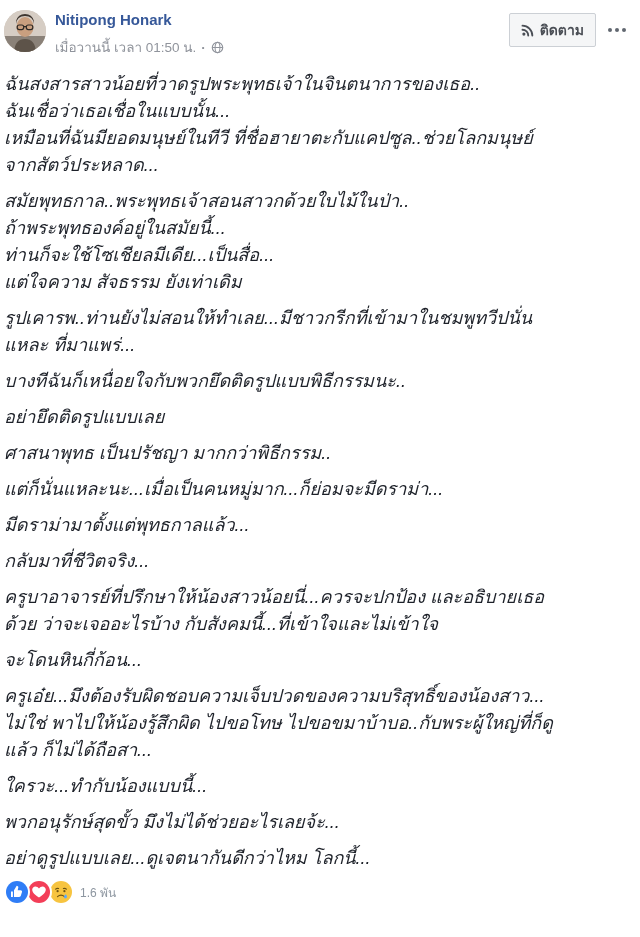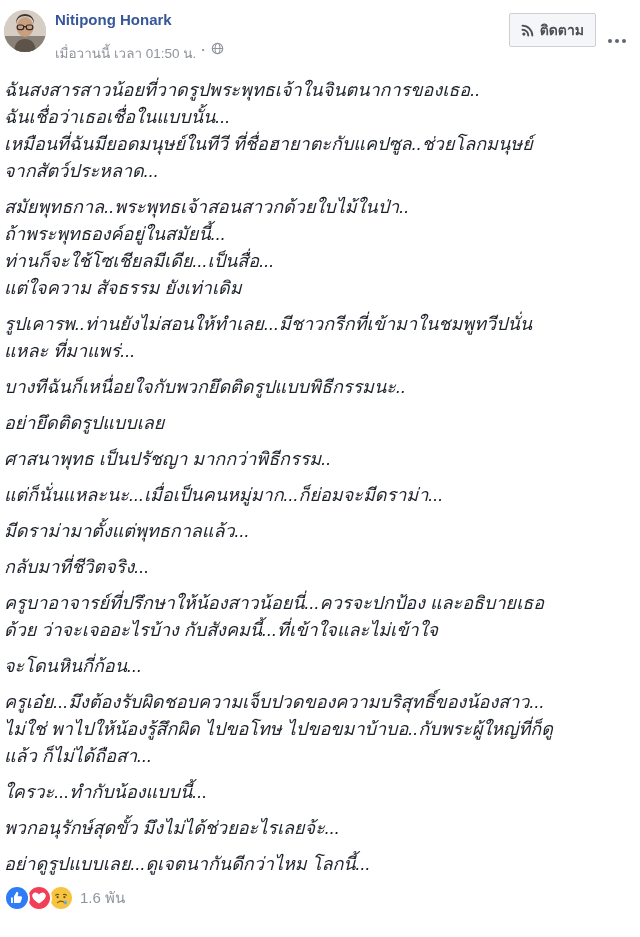--- a/index.html
+++ b/index.html
@@ -10,38 +10,38 @@
   }
   .post{padding:10px 12px 8px 4px;box-sizing:border-box;}
   
   .header{display:flex;align-items:flex-start;}
   .avatar{
     width:42px;height:42px;border-radius:50%;overflow:hidden;flex:0 0 42px;
     background:#cfc5bc;
   }
   .header-info{margin-left:9px;flex:1;min-width:0;padding-top:1px;}
   .name{color:#365899;font-weight:bold;font-size:15px;line-height:18px;cursor:pointer;}
-  .meta{display:flex;align-items:flex-start;gap:5px;color:#90949c;font-size:13.5px;margin-top:13px;}
+  .meta{display:flex;align-items:center;gap:5px;color:#90949c;font-size:13.5px;margin-top:7px;}
   .meta .sep{font-weight:bold;}
-  .header-actions{display:flex;align-items:flex-end;gap:10px;padding-top:3px;}
+  .header-actions{display:flex;align-items:center;gap:10px;padding-top:3px;}
   .follow-btn{
     display:flex;align-items:center;gap:6px;
     border:1px solid #ccd0d5;border-radius:2px;background:#f5f6f7;
     padding:5px 11px;font-size:14px;font-weight:bold;color:#4b4f56;cursor:pointer;
   }
   .more-btn{display:flex;gap:3px;padding:4px 2px;cursor:pointer;}
   .more-btn i{width:4px;height:4px;border-radius:50%;background:#616770;display:block;}
   
   .body-text{margin-top:13px;font-size:18px;line-height:27px;color:#1d2129;}
   .para{margin:0 0 9px 0;font-style:italic;}
   .para:last-child{margin-bottom:0;}
   
   .footer{
     display:flex;justify-content:space-between;align-items:center;
-    margin-top:7px;color:#8d96a0;font-size:15px;
+    margin-top:7px;color:#8d96a0;font-size:12px;
   }
   .reactions-group{display:flex;align-items:center;cursor:pointer;}
   .reaction{
     width:22px;height:22px;border-radius:50%;margin-right:-4px;
     border:2px solid #fff;box-sizing:content-box;display:block;
   }
   .reaction-count{margin-left:10px;color:#8d96a0;}
   .footer-right{display:flex;align-items:center;gap:14px;}
   .footer-link{cursor:pointer;}
 </style>

